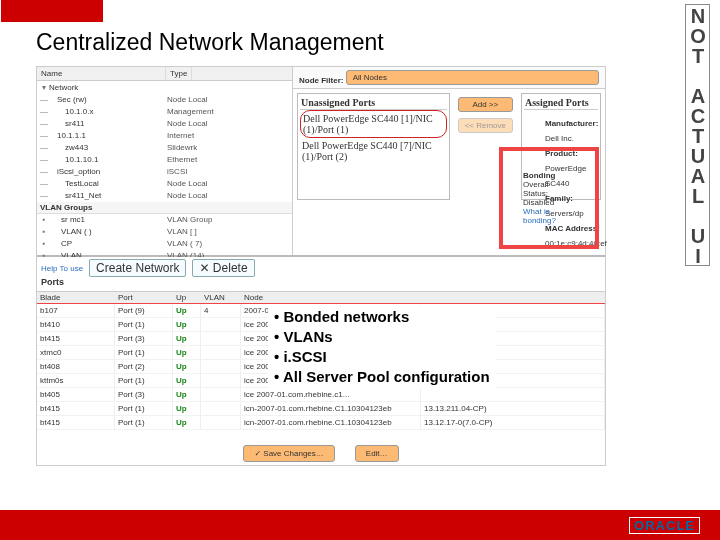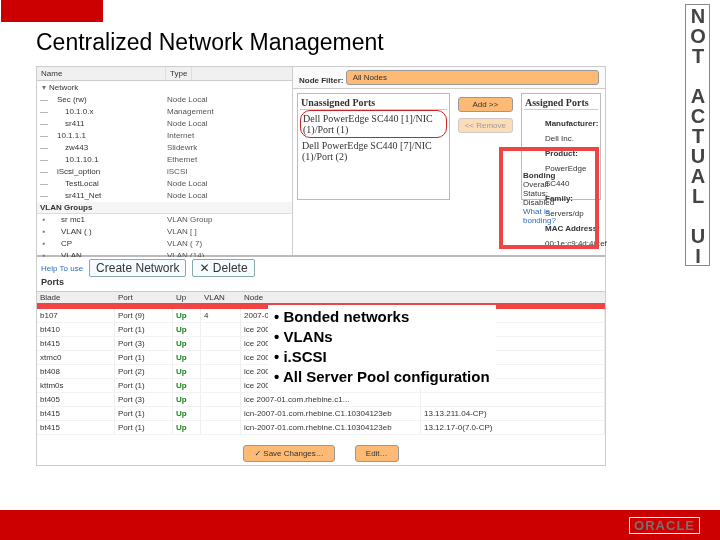--- a/index.html
+++ b/index.html
@@ -32,34 +32,34 @@
   .detail { position:absolute; left:252px; bottom:4px; font-size:8px; line-height:15px; }
   .detail b { font-weight:bold; }
   .bond-box { position:absolute; right:6px; bottom:6px; width:100px; border:4px solid #ef4444; padding:20px; font-size:8px; }
   
   .toolbar { position:absolute; left:0; top:192px; width:100%; height:18px; display:flex; align-items:center; gap:6px; padding:0 4px; }
   .link { color:#2a6dbb; font-size:8px; cursor:pointer; }
   .tool-btn { border:1px solid #8aa; border-radius:2px; padding:1px 6px; font-size:12px; background:#f6fbff; cursor:pointer; }
   .ports-label { position:absolute; left:4px; top:210px; font-weight:bold; font-size:9px; }
   
   .ptable { position:absolute; left:0; top:224px; width:100%; height:154px; border-top:1px solid #ccc; }
-  .ptable .hd { display:flex; background:#eee; border-bottom:6px solid #ef4444; }
+  .ptable .hd { display:flex; background:#eee; border-bottom:1px solid #ef4444; }
   .ptable .hd div, .ptable .rw div { padding:1px 3px; font-size:8px; border-right:1px solid #eee; overflow:hidden; white-space:nowrap; text-overflow:ellipsis; }
   .ptable .c1{width:78px;} .ptable .c2{width:58px;} .ptable .c3{width:28px;color:#1a8a1a;font-weight:bold;} .ptable .c4{width:40px;} .ptable .c5{width:180px;} .ptable .c6{flex:1;}
   .ptable .rw { display:flex; border-bottom:1px solid #f2f2f2; line-height:11px; }
   
   .bot-btns { position:absolute; left:0; bottom:3px; width:100%; display:flex; justify-content:center; gap:20px; }
   .bot-btns .btn { padding:3px 10px; }
   
   .bullets { position:absolute; left:268px; top:305px; background:#fff; padding:2px 6px; font-size:15px; line-height:20px; font-weight:bold; }
   .bullets li { list-style:none; }
   .bullets li::before { content:"• "; }
   
   .footer-bar { position:absolute; left:0; bottom:0; width:100%; height:30px; background:#c00; }
-  .oracle-logo { position:absolute; right:20px; bottom:6px; color:#737373; font-family: "Arial Black", Arial; font-size:13px; letter-spacing:1px; font-weight:bold; border:1px solid #fff; padding:0 4px; }
+  .oracle-logo { position:absolute; right:20px; bottom:6px; color:#0369a1; font-family: "Arial Black", Arial; font-size:13px; letter-spacing:1px; font-weight:bold; border:1px solid #fff; padding:0 4px; }
 </style>
 </head>
 <body>
 
 <div class="slide">
   <div class="red-block"></div>
   <div class="title">Centralized Network Management</div>
   <div class="watermark">NOT ACTUAL UI</div>
 
   <div class="shot">

